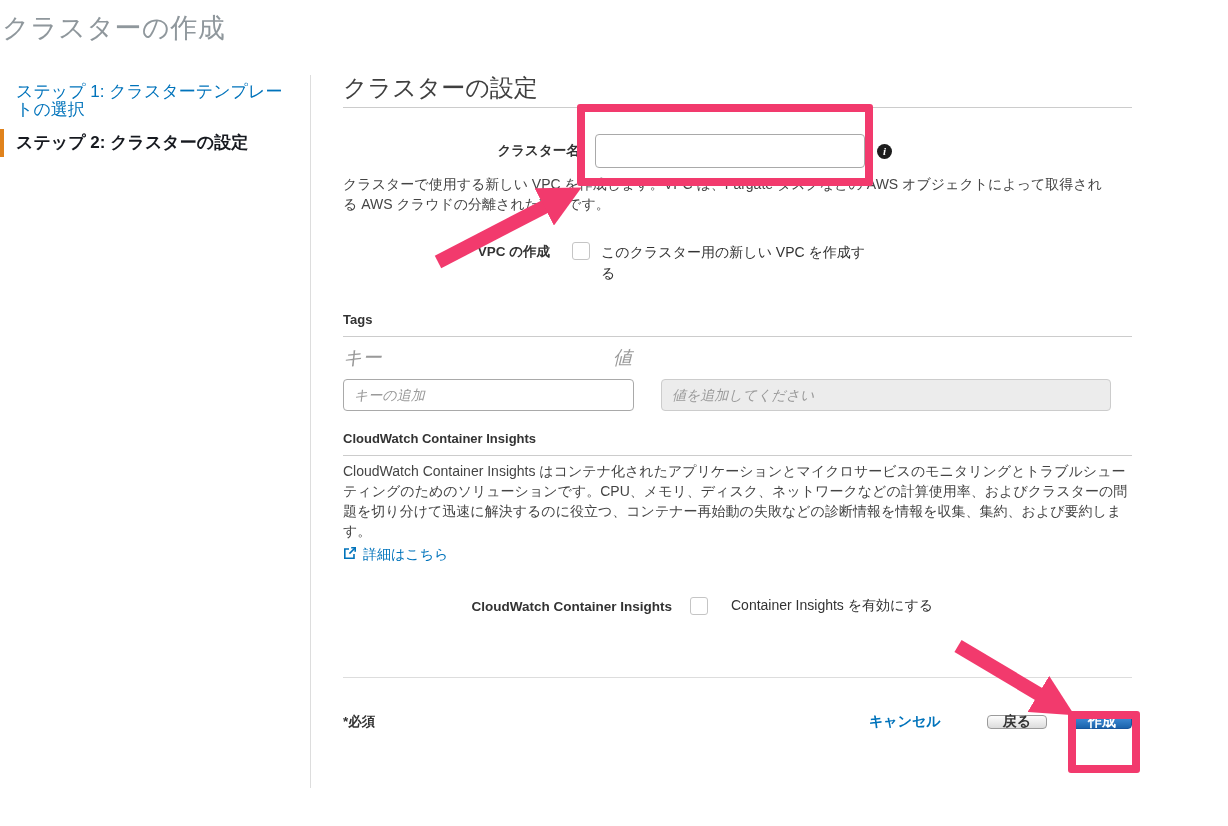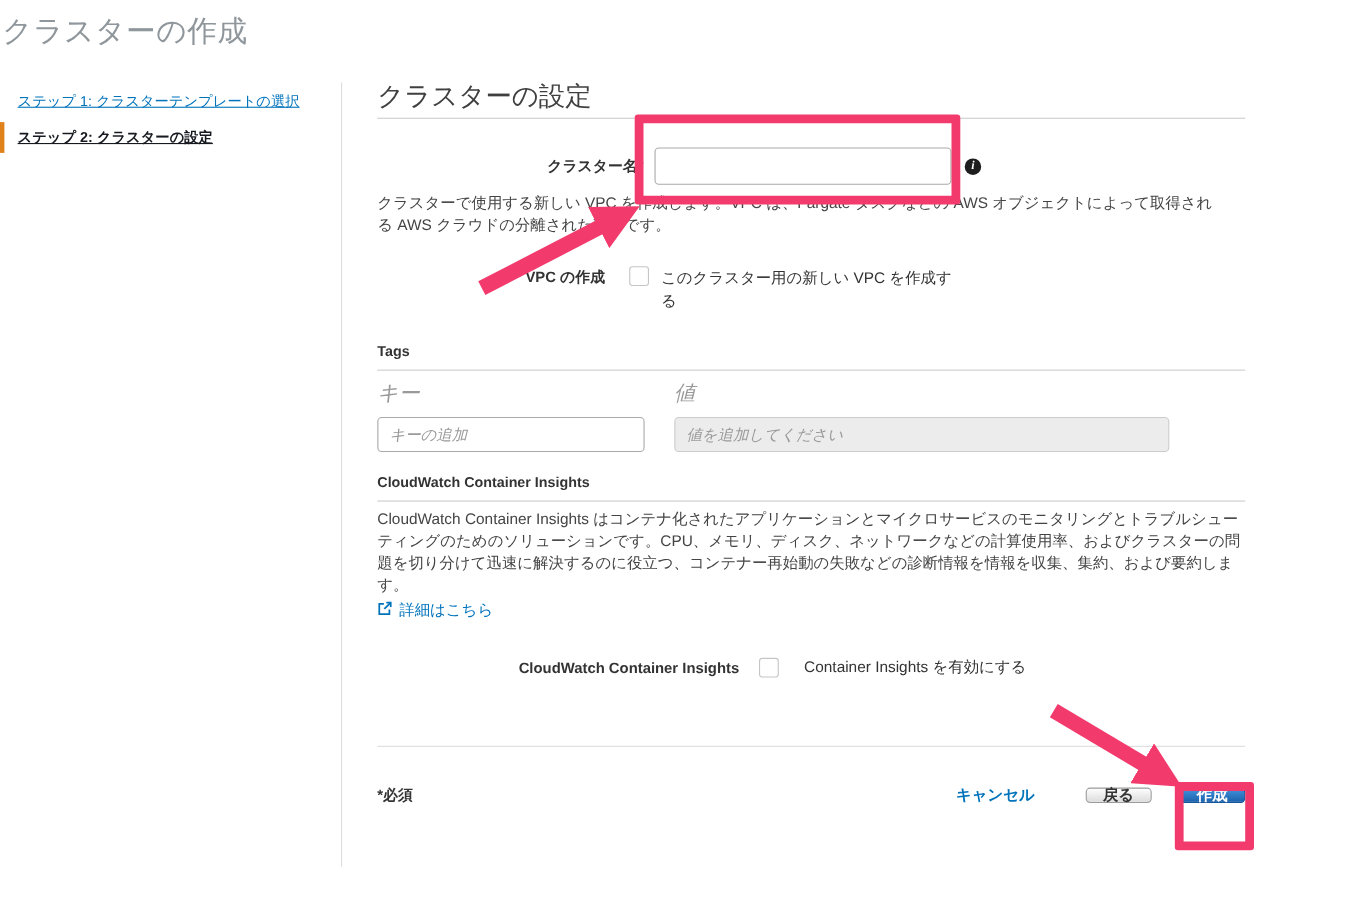--- a/index.html
+++ b/index.html
@@ -8,21 +8,21 @@
     width:1228px; height:826px; position:relative; overflow:hidden;
     font-family:"Liberation Sans","DejaVu Sans",sans-serif; color:#333;
   }
   
   .page-title {
     position:absolute; left:2px; top:10px;
     font-size:27px; font-weight:400; color:#8f979c; letter-spacing:.5px;
   }
   
   .sidebar { position:absolute; left:0; top:78px; width:310px; }
-  .step { font-size:13px; line-height:18px; padding:5px 16px; cursor:pointer;text-decoration:underline; }
+  .step { font-size:17px; line-height:18px; padding:5px 16px; cursor:pointer; }
   .step-link { color:#0073bb; }
   .step-active {
     font-weight:bold; color:#16191f; margin-top:5px;
     border-left:4px solid var(--step-orange,#e0821c); padding-left:12px;
   }
   .v-divider { position:absolute; left:310px; top:75px; width:1px; height:713px; background:#ddd; }
   
   .main { position:absolute; left:343px; top:75px; width:789px; }
   .h-section {
     font-size:24px; font-weight:400; color:#404040; line-height:22px;
@@ -56,21 +56,21 @@
     width:18px; height:18px; flex:none; background:#fff;
     border:1px solid #c5c5c5; border-radius:3px; cursor:pointer;
   }
   .vpc-row .checkbox { margin-left:22px; }
   .vpc-row .cb-text { margin-left:11px; width:278px; font-size:14px; line-height:21px; color:#333; }
   .h-tags { margin-top:26px; }
   .tags-headers { display:flex; margin-top:8px; font-size:19px; color:#999; font-style:italic; }
   .tags-headers .key-h { width:270px; flex:none; }
   .tags-inputs { display:flex; margin-top:8px; }
   .key-input {
-    width:243px; height:32px; flex:none; border:1px solid #a9a9a9; border-radius:4px;
+    width:291px; height:32px; flex:none; border:1px solid #a9a9a9; border-radius:4px;
     background:#fff; font-size:14px; padding:0 10px; outline:none;
   }
   .value-input {
     margin-left:27px; width:450px; height:32px; flex:none; border:1px solid #ccc; border-radius:4px;
     background:#ececec; font-size:14px; padding:0 10px; outline:none;
   }
   .key-input::placeholder, .value-input::placeholder { color:#9a9a9a; font-style:italic; opacity:1; }
   .h-cw { margin-top:18px; }
   .desc-cw { margin-top:5px; max-width:789px; }
   .link-row {

